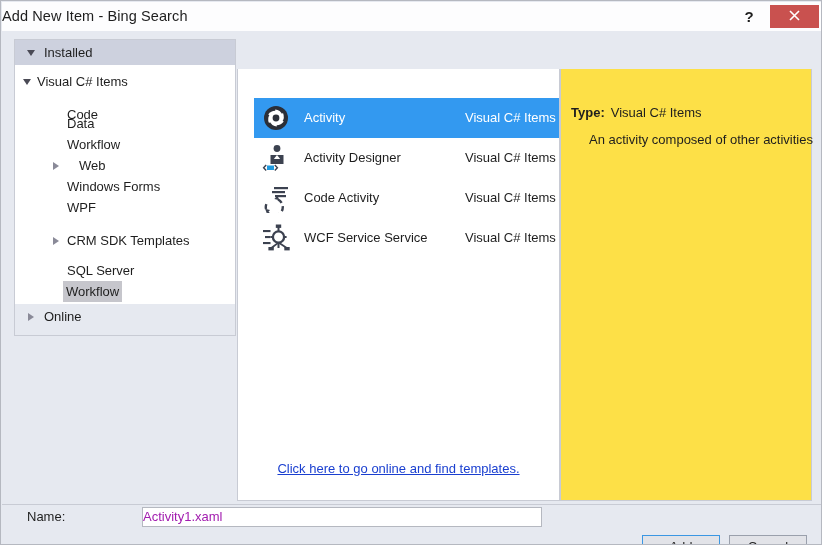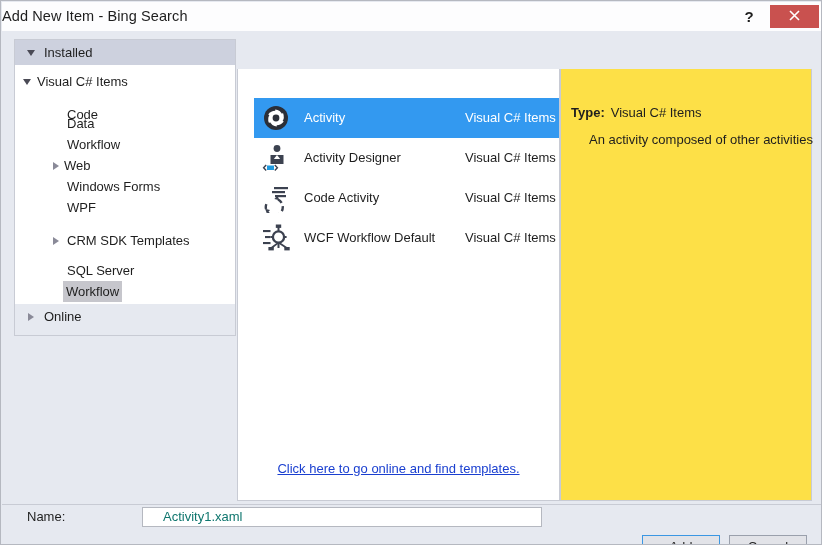--- a/index.html
+++ b/index.html
@@ -342,24 +342,24 @@
     position: absolute;
     left: 140px; top: 476px;
     width: 400px; height: 20px;
     background: #ffffff;
     border: 1px solid #b5b8c0;
     box-sizing: border-box;
     cursor: text;
   }
   .name-input .val {
     position: absolute;
-    left: 20px; top: 0;
+    left: 0; top: 0;
     line-height: 18px;
     font-size: 13px;
-    color: #0f766e;
+    color: #a21caf;
   }
   .dlg-btn {
     position: absolute;
     top: 504px;
     width: 78px; height: 24px;
     background: #e2e3e8;
     border: 1px solid #9aa0ac;
     box-sizing: border-box;
     font-size: 13px;
     color: #1e1e1e;
@@ -393,21 +393,21 @@
     <div class="tree-panel">
       <div class="tree-header">
         <span class="tri-down" style="left:12px; top:10px;"></span>
         <span class="lbl">Installed</span>
       </div>
       <div class="tree-white">
           <div class="tree-item" style="top: 6px; padding-left: 19px; box-sizing: border-box; width: 220px;"><span class="tri-down" style="left: 8px; top: 8px;"></span><span class="txt">Visual C# Items</span></div>
           <div class="tree-item" style="top: 27px; padding-left: 49px; box-sizing: border-box; width: 220px; margin-top: 12px;"><span class="txt">Code</span></div>
           <div class="tree-item" style="top: 48px; padding-left: 49px; box-sizing: border-box; width: 220px;"><span class="txt">Data</span></div>
           <div class="tree-item" style="top: 69px; padding-left: 49px; box-sizing: border-box; width: 220px;"><span class="txt">Workflow</span></div>
-          <div class="tree-item" style="top: 90px; padding-left: 46px; box-sizing: border-box; width: 220px;"><span class="tri-right hollow" style="left: 38px; top: 7px;"></span><span class="txt">Web</span></div>
+          <div class="tree-item" style="top: 90px; padding-left: 61px; box-sizing: border-box; width: 220px;"><span class="tri-right hollow" style="left: 38px; top: 7px;"></span><span class="txt">Web</span></div>
           <div class="tree-item" style="top: 111px; padding-left: 49px; box-sizing: border-box; width: 220px;"><span class="txt">Windows Forms</span></div>
           <div class="tree-item" style="top: 132px; padding-left: 49px; box-sizing: border-box; width: 220px;"><span class="txt">WPF</span></div>
           <div class="tree-item" style="top: 165px; padding-left: 49px; box-sizing: border-box; width: 220px;"><span class="tri-right hollow" style="left: 38px; top: 7px;"></span><span class="txt">CRM SDK Templates</span></div>
           <div class="tree-item" style="top: 195px; padding-left: 49px; box-sizing: border-box; width: 220px;"><span class="txt">SQL Server</span></div>
           <div class="tree-item selected" style="top: 216px; padding-left: 48px; box-sizing: border-box; width: 220px;"><span class="txt">Workflow</span></div>
           <div class="tree-item" style="top: 237px; padding-left: 19px; box-sizing: border-box; width: 220px;"><span class="txt">Graphics</span></div>
         </div>
       <div class="tree-footer">
         <span class="tri-right hollow" style="left:13px; top:9px;"></span>
         <span class="lbl">Online</span>
@@ -490,21 +490,21 @@
               <rect x="2" y="7" width="7.5" height="2.1" fill="#3c4250"></rect>
               <rect x="4" y="13" width="5.5" height="2.1" fill="#3c4250"></rect>
               <rect x="2" y="19" width="7.5" height="2.1" fill="#3c4250"></rect>
               <circle cx="17.5" cy="14" r="5.6" fill="none" stroke="#3c4250" stroke-width="2.3"></circle>
               <path d="M17.5 8.4 V3.5 M11.9 14 H9.5 M17.5 19.6 V25 M23.1 14 H25.6" stroke="#3c4250" stroke-width="2" fill="none"></path>
               <rect x="14.8" y="1.5" width="5.4" height="3.4" fill="#3c4250"></rect>
               <rect x="23.3" y="24" width="5.4" height="3.4" fill="#3c4250"></rect>
               <rect x="7.4" y="24" width="5.4" height="3.4" fill="#3c4250"></rect>
               <path d="M17.5 19.6 L25.8 25 M17.5 19.6 L10.3 25" stroke="#3c4250" stroke-width="1.8" fill="none"></path>
             </svg>
-            <div class="tpl-name">WCF Workflow Default</div>
+            <div class="tpl-name">WCF Service Service</div>
             <div class="tpl-cat">Visual C# Items</div>
           </div>
         </div>
       <div class="tpl-link">Click here to go online and find templates.</div>
     </div>
 
     <div class="detail-panel">
       <div class="detail-type-row">
         <span class="k">Type:</span><span class="v">Visual C# Items</span>
       </div>

